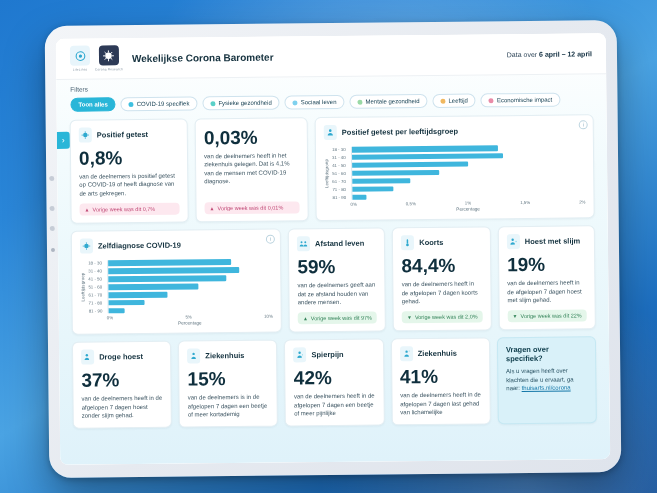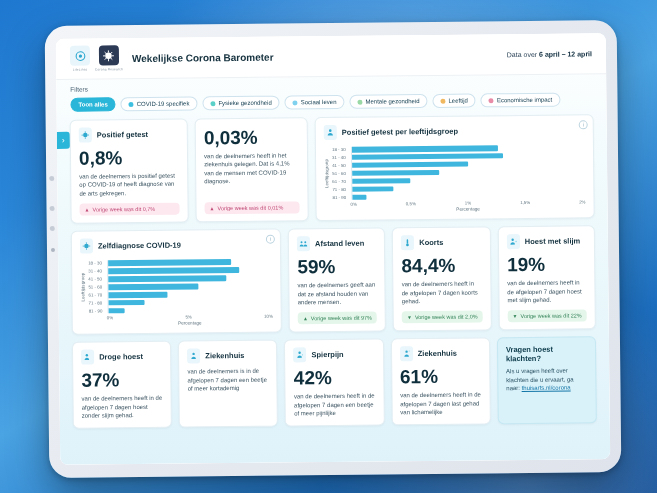--- a/index.html
+++ b/index.html
@@ -690,20 +690,21 @@
             <div class="card" style="flex:1;">
               <div class="card-head">
                 <div class="vicon">
                   <svg width="9" height="9" viewBox="0 0 24 24">
                       <circle cx="12" cy="6.5" r="3.2" fill="#2fa9cf"></circle>
                       <path d="M6 20c0-3.6 2.8-6 6-6s6 2.4 6 6z" fill="#2fa9cf"></path>
                     </svg>
                 </div>
                 <div class="card-title">Ziekenhuis</div>
               </div>
+              <div class="big-num">15%</div>
               <div class="desc">van de deelnemers is in de afgelopen 7 dagen een beetje of meer kortademig</div>
             </div>
 
             <div class="card" style="flex:1;">
               <div class="card-head">
                 <div class="vicon">
                   <svg width="9" height="9" viewBox="0 0 24 24">
                       <circle cx="12" cy="6.5" r="3.2" fill="#2fa9cf"></circle>
                       <path d="M6 20c0-3.6 2.8-6 6-6s6 2.4 6 6z" fill="#2fa9cf"></path>
                       <path d="M18 10l3 2-3 2" fill="none" stroke="#8fd6ea" stroke-width="1.6"></path>
@@ -719,27 +720,27 @@
               <div class="card-head">
                 <div class="vicon">
                   <svg width="9" height="9" viewBox="0 0 24 24">
                       <circle cx="12" cy="6.5" r="3.2" fill="#2fa9cf"></circle>
                       <path d="M6 20c0-3.6 2.8-6 6-6s6 2.4 6 6z" fill="#2fa9cf"></path>
                       <circle cx="19" cy="5" r="1.4" fill="#8fd6ea"></circle>
                     </svg>
                 </div>
                 <div class="card-title">Ziekenhuis</div>
               </div>
-              <div class="big-num">61%</div>
+              <div class="big-num">41%</div>
               <div class="desc">van de deelnemers heeft in de afgelopen 7 dagen last gehad van lichamelijke</div>
             </div>
 
             <div class="card qcard" style="flex:1;">
               <div class="card-head">
-                <div class="card-title">Vragen hoest klachten?</div>
+                <div class="card-title">Vragen over specifiek?</div>
               </div>
               <div class="desc">
                 <span>Als u vragen heeft over klachten die u ervaart, ga naar: </span><a href="#">thuisarts.nl/corona</a>
               </div>
             </div>
           </div>
 
         </div>
       </div>
     </div>

